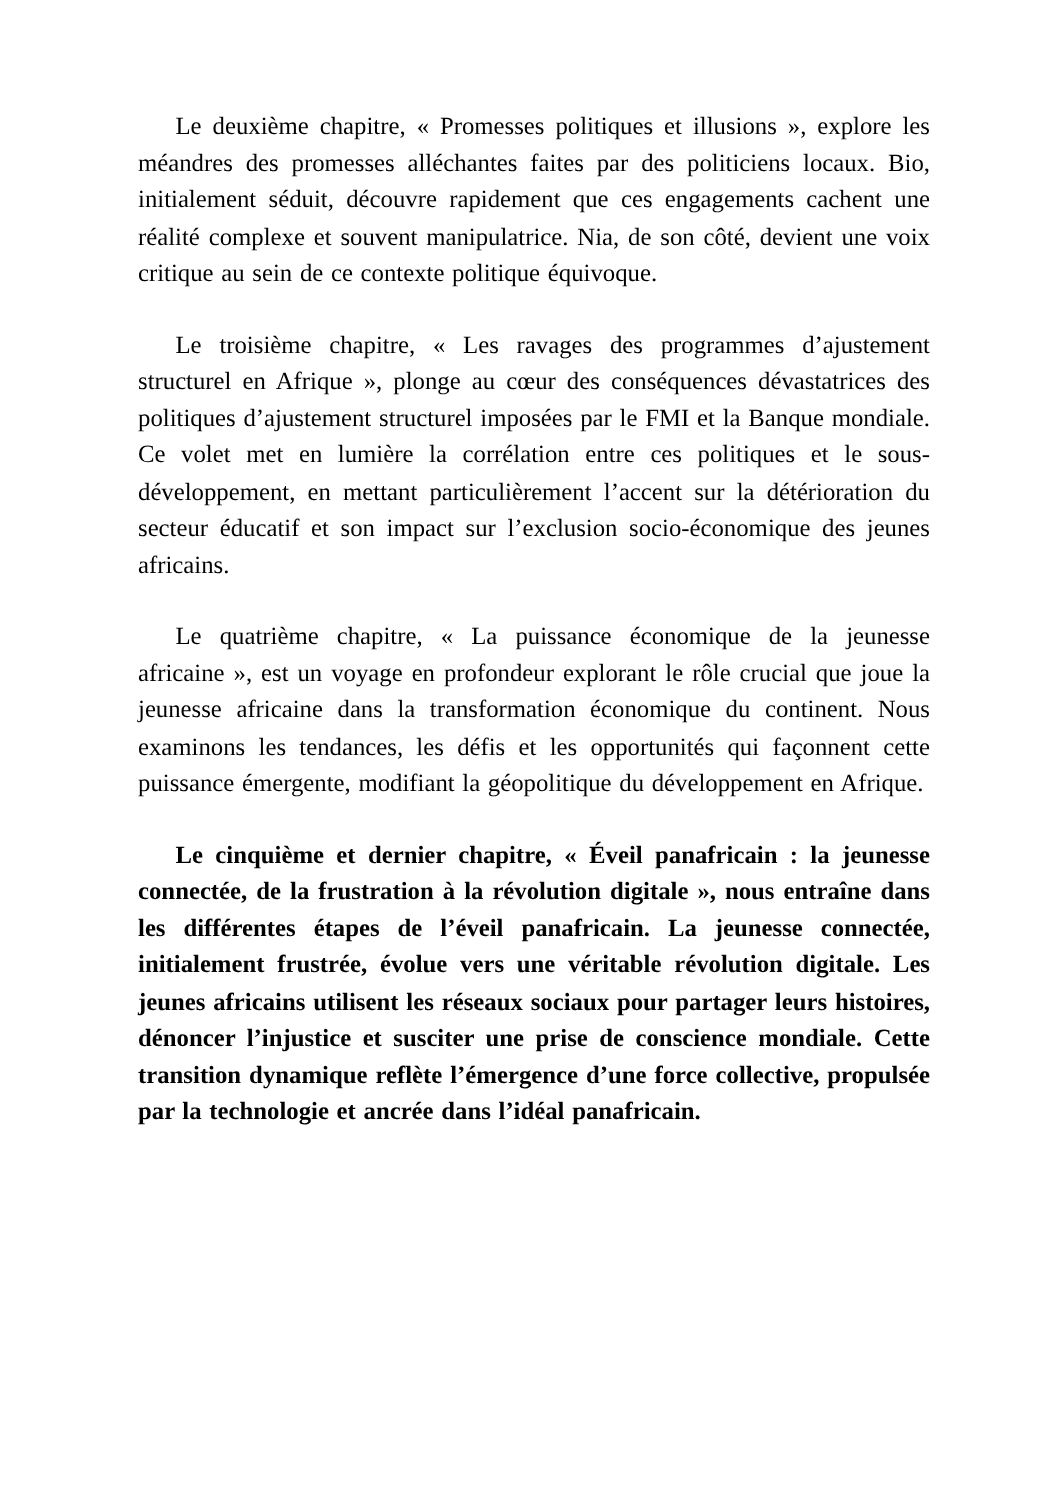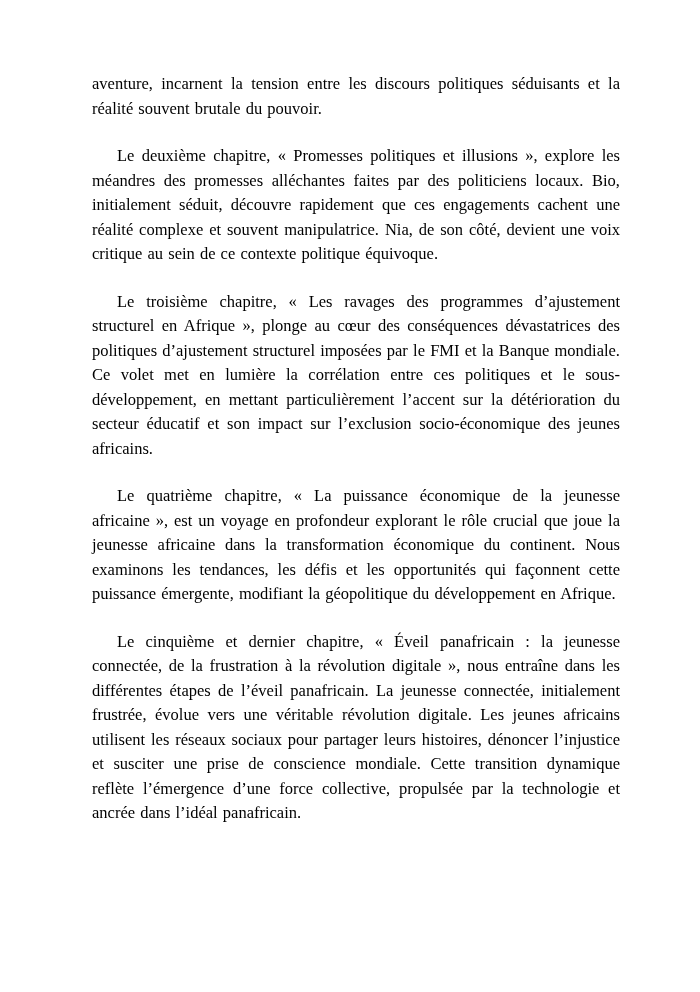--- a/index.html
+++ b/index.html
@@ -24,24 +24,24 @@
     color: #000000;
     text-align: justify;
     text-indent: 25px;
     word-spacing: 1px;
   }
   .para.continuation {
     text-indent: 0;
   }
   .para:last-child {
     margin-bottom: 16px;
+    font-weight: bold;
   }
 </style>
 </head>
 <body>
 
 <div class="page">
-  <p class="para continuation">aventure, incarnent la tension entre les discours politiques séduisants et la réalité souvent brutale du pouvoir.</p>
   <p class="para">Le deuxième chapitre, «&nbsp;Promesses politiques et illusions&nbsp;», explore les méandres des promesses alléchantes faites par des politiciens locaux. Bio, initialement séduit, découvre rapidement que ces engagements cachent une réalité complexe et souvent manipulatrice. Nia, de son côté, devient une voix critique au sein de ce contexte politique équivoque.</p>
   <p class="para">Le troisième chapitre, «&nbsp;Les ravages des programmes d’ajustement structurel en Afrique&nbsp;», plonge au cœur des conséquences dévastatrices des politiques d’ajustement structurel imposées par le FMI et la Banque mondiale. Ce volet met en lumière la corrélation entre ces politiques et le sous-développement, en mettant particulièrement l’accent sur la détérioration du secteur éducatif et son impact sur l’exclusion socio-économique des jeunes africains.</p>
   <p class="para">Le quatrième chapitre, «&nbsp;La puissance économique de la jeunesse africaine&nbsp;», est un voyage en profondeur explorant le rôle crucial que joue la jeunesse africaine dans la transformation économique du continent. Nous examinons les tendances, les défis et les opportunités qui façonnent cette puissance émergente, modifiant la géopolitique du développement en Afrique.</p>
   <p class="para">Le cinquième et dernier chapitre, «&nbsp;Éveil panafricain&nbsp;: la jeunesse connectée, de la frustration à la révolution digitale&nbsp;», nous entraîne dans les différentes étapes de l’éveil panafricain. La jeunesse connectée, initialement frustrée, évolue vers une véritable révolution digitale. Les jeunes africains utilisent les réseaux sociaux pour partager leurs histoires, dénoncer l’injustice et susciter une prise de conscience mondiale. Cette transition dynamique reflète l’émergence d’une force collective, propulsée par la technologie et ancrée dans l’idéal panafricain.</p>
 </div>
 
 </body></html>

